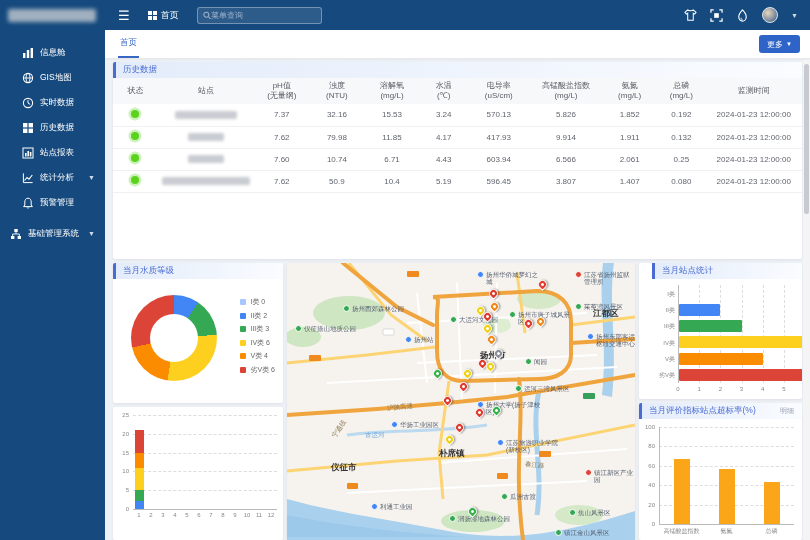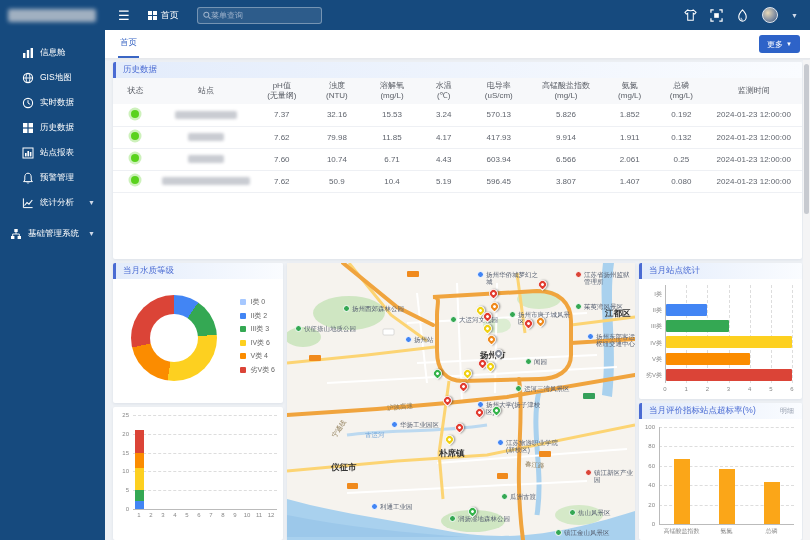--- a/index.html
+++ b/index.html
@@ -65,21 +65,21 @@
   .gridline { position:absolute; left:0; right:0; border-top:1px dashed #ddd; }
   .vgridline { position:absolute; top:0; bottom:0; border-left:1px dashed #ddd; }
   .ylab { position:absolute; font-size:6px; color:#888; text-align:right; width:14px; }
   .xlab { position:absolute; font-size:6px; color:#888; text-align:center; }
   .axis-left { position:absolute; top:0; bottom:0; border-left:1px solid #bbb; }
   .axis-bot { position:absolute; left:0; right:0; border-top:1px solid #bbb; }
   .stkbar { position:absolute; width:9px; display:flex; flex-direction:column-reverse; }
   .stkbar div { width:100%; }
 
   
-  .hbar-panel { left:639px; top:263px; width:163px; height:136px; }
+  .hbar-panel { left:639px; top:263px; width:163px; height:136px;padding-left:13px; }
   .hbar { height:12px; border-radius:1px; }
   .hlab { position:absolute; font-size:6px; color:#888; text-align:right; width:20px; }
 
   
   .vbar-panel { left:639px; top:403px; width:163px; height:137px; }
   .vbar { position:absolute; bottom:0; width:16px; background:#fba618; }
   .vxlab { position:absolute; font-size:6px; color:#888; text-align:center; }
 
   
   .map { position:absolute; left:287px; top:263px; width:348px; height:277px; background:#f6f3ee; overflow:hidden; box-shadow:0 1px 3px rgba(30,50,90,.08); }
@@ -140,33 +140,33 @@
           <svg class="mi" viewBox="0 0 12 12">
             <rect x="1" y="1" width="10" height="10" fill="none" stroke="#fff" stroke-width="1"></rect>
             <rect x="3" y="6" width="1.6" height="3.4" fill="#fff"></rect>
             <rect x="5.4" y="4" width="1.6" height="5.4" fill="#fff"></rect>
             <rect x="7.8" y="5" width="1.6" height="4.4" fill="#fff"></rect>
           </svg>
           <span>站点报表</span>
         </div>
         <div class="menu-item sub">
           <svg class="mi" viewBox="0 0 12 12">
-            <path d="M6 1.2 C3.8 1.2 2.8 3 2.8 5 L2.8 8 L1.6 9.6 L10.4 9.6 L9.2 8 L9.2 5 C9.2 3 8.2 1.2 6 1.2 Z" fill="none" stroke="#fff" stroke-width="1"></path>
-            <path d="M5 10.6 C5.2 11.3 6.8 11.3 7 10.6" stroke="#fff" stroke-width="1" fill="none"></path>
-          </svg>
-          <span>预警管理</span>
-        </div>
-        <div class="menu-item sub">
-          <svg class="mi" viewBox="0 0 12 12">
             <path d="M1.4 10.6 L1.4 1.4" stroke="#fff" stroke-width="1"></path>
             <path d="M1.4 10.6 L10.6 10.6" stroke="#fff" stroke-width="1"></path>
             <path d="M2.5 8.5 L5 5.5 L7 7.2 L10.3 3" fill="none" stroke="#fff" stroke-width="1.1"></path>
           </svg>
           <span>统计分析</span>
           <span class="chev">▼</span>
+        </div>
+        <div class="menu-item sub">
+          <svg class="mi" viewBox="0 0 12 12">
+            <path d="M6 1.2 C3.8 1.2 2.8 3 2.8 5 L2.8 8 L1.6 9.6 L10.4 9.6 L9.2 8 L9.2 5 C9.2 3 8.2 1.2 6 1.2 Z" fill="none" stroke="#fff" stroke-width="1"></path>
+            <path d="M5 10.6 C5.2 11.3 6.8 11.3 7 10.6" stroke="#fff" stroke-width="1" fill="none"></path>
+          </svg>
+          <span>预警管理</span>
         </div>
         <div class="menu-gap"></div>
         <div class="menu-item">
           <svg class="mi" viewBox="0 0 12 12">
             <rect x="4.3" y="1" width="3.4" height="3" fill="#fff"></rect>
             <rect x="1" y="8" width="3.4" height="3" fill="#fff"></rect>
             <rect x="7.6" y="8" width="3.4" height="3" fill="#fff"></rect>
             <path d="M6 4 L6 6 M2.7 8 L2.7 6 L9.3 6 L9.3 8" stroke="#fff" stroke-width="0.9" fill="none"></path>
           </svg>
           <span>基础管理系统</span>
@@ -436,21 +436,21 @@
         <rect x="296" y="130" width="12" height="6" rx="1" fill="#35a05a"></rect>
         <rect x="252" y="188" width="12" height="6" rx="1" fill="#f08a1d"></rect>
         <rect x="96" y="66" width="11" height="6" rx="1" fill="#fff" stroke="#bbb" stroke-width="0.5"></rect>
         <rect x="210" y="210" width="11" height="6" rx="1" fill="#f08a1d"></rect>
         <rect x="60" y="220" width="11" height="6" rx="1" fill="#f08a1d"></rect>
       </g>
     </svg>
     <div id="maplabels">
         <div class="mlabel city" style="left: 193px; top: 88px;">扬州市</div>
         <div class="mlabel city" style="left: 44px; top: 200px;">仪征市</div>
-        <div class="mlabel city" style="left: 318px; top: 46px; text-align: center;">江都区</div>
+        <div class="mlabel city" style="left: 306px; top: 46px; text-align: center;">江都区</div>
         <div class="mlabel city" style="left: 152px; top: 186px;">朴席镇</div>
         <div class="mlabel" style="left: 8px; top: 62px; max-width: 64px; white-space: normal;">
           <span class="poi-ic" style="background:#34a853"></span>
           <span>仪征捺山地质公园</span>
         </div>
         <div class="mlabel" style="left: 56px; top: 42px; max-width: 64px; white-space: normal;">
           <span class="poi-ic" style="background:#34a853"></span>
           <span>扬州西郊森林公园</span>
         </div>
         <div class="mlabel" style="left: 190px; top: 8px; max-width: 64px; white-space: normal;">

